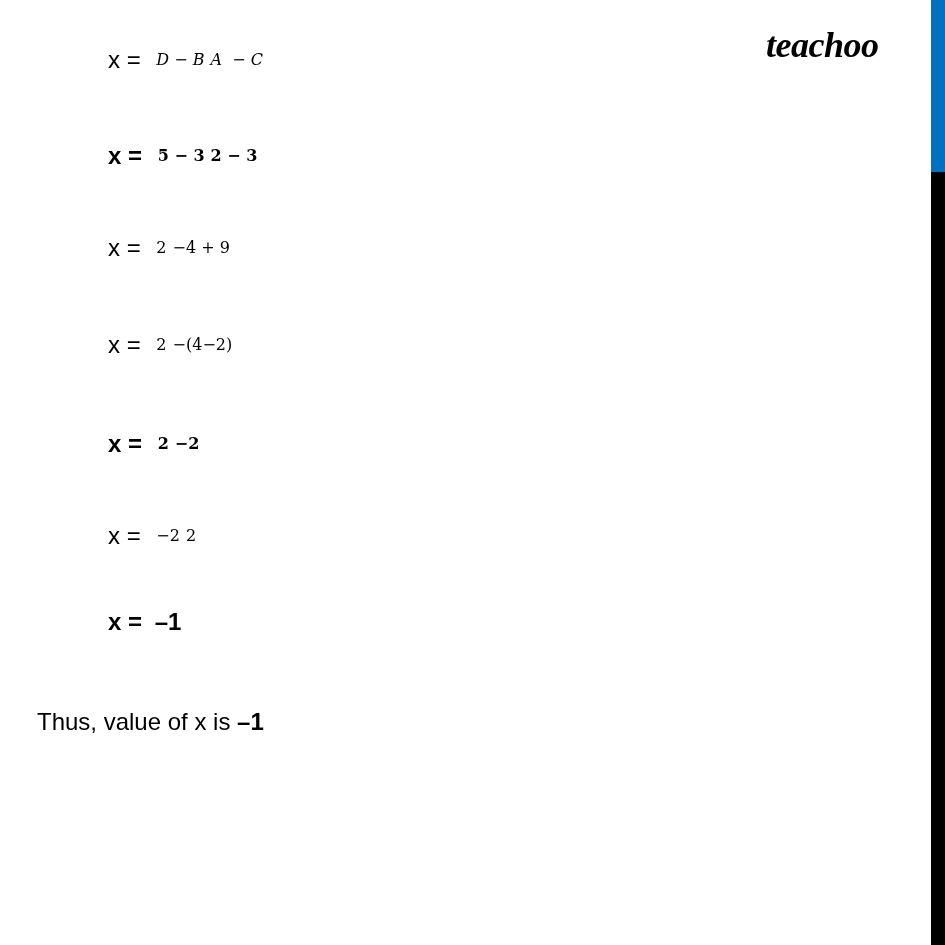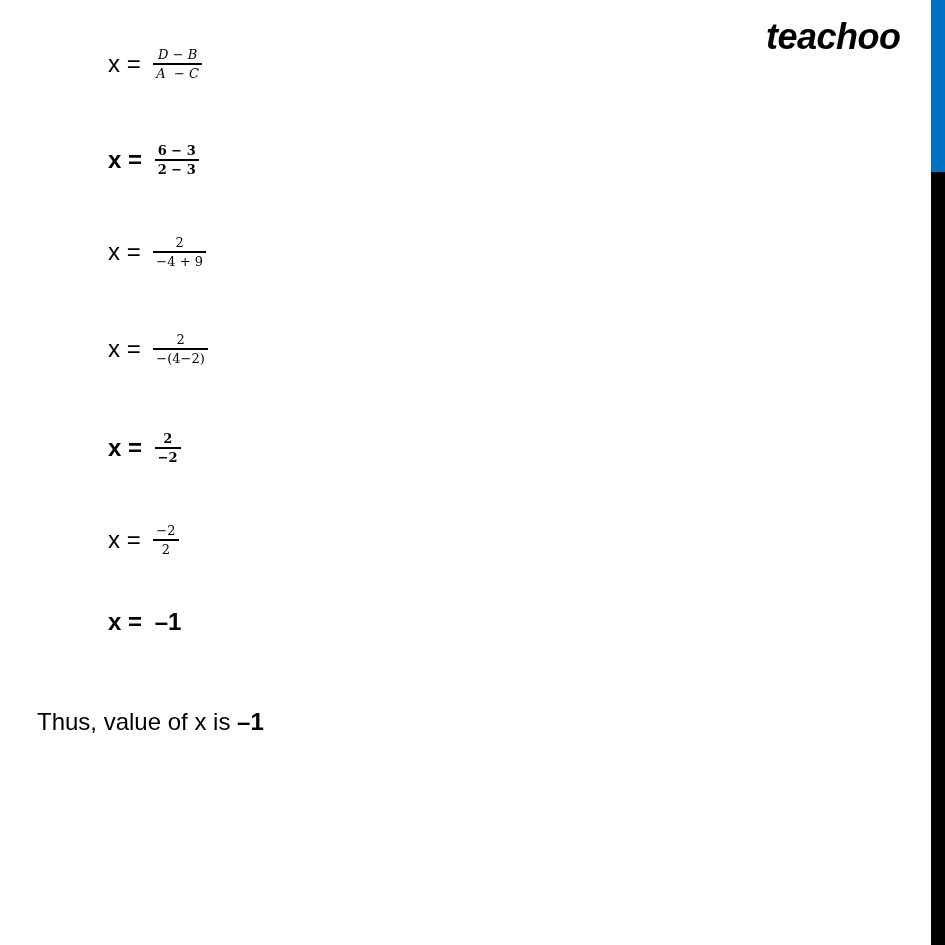--- a/index.html
+++ b/index.html
@@ -4,34 +4,34 @@
 <style>
   html, body { margin: 0; padding: 0; }
   body {
     width: 945px; height: 945px; position: relative; overflow: hidden;
     background: #ffffff; color: #000000;
     font-family: "Liberation Sans", sans-serif;
   }
   .side-bar-blue { position: absolute; left: 931px; top: 0; width: 14px; height: 172px; background: #0070c0; }
   .side-bar-black { position: absolute; left: 931px; top: 172px; width: 14px; height: 773px; background: #000000; }
   .logo {
-    position: absolute; left: 766px; top: 16px;
-    font-family: Liberation Sans, sans-serif; font-style: italic; font-weight: bold;
+    position: absolute; left: 766px; top: 24px;
+    font-family: Liberation Serif, serif; font-style: italic; font-weight: bold;
     font-size: 36px; letter-spacing: -0.5px; color: #000;
   }
   .eq {
     position: absolute; left: 108px;
     display: flex; align-items: center;
     font-size: 24px;
   }
   .eq .lhs { white-space: pre; margin-right: 6px; }
   .eq.bold .lhs { font-weight: bold; }
   .frac {
-    display: inline-flex; flex-direction: column; align-items: center;
-    font-family: "DejaVu Serif", serif; font-size: 13px; line-height: 1;
+    display: inline-flex; align-items: flex-start;
+    font-family: "DejaVu Serif", serif; font-size: 16px; line-height: 1;
   }
   .frac .num, .frac .den { padding: 2px 3px; white-space: pre; }
   .frac .bar { align-self: stretch; height: 1.5px; background: #000; }
   .frac.italic .num, .frac.italic .den { font-style: italic; }
   .frac.bold .num, .frac.bold .den { font-weight: bold; }
   .plain-result { font-weight: bold; font-size: 24px; }
   .conclusion {
     position: absolute; left: 37px; top: 708px;
     font-size: 24px;
   }
@@ -50,21 +50,21 @@
   <span class="frac italic">
     <span class="num">D − B</span>
     <span class="bar"></span>
     <span class="den">A  − C</span>
   </span>
 </div>
 
 <div class="eq bold" style="top:142px;">
   <span class="lhs">x = </span>
   <span class="frac bold">
-    <span class="num">6 − 3</span>
+    <span class="num">5 − 3</span>
     <span class="bar"></span>
     <span class="den">2 − 3</span>
   </span>
 </div>
 
 <div class="eq" style="top:234px;">
   <span class="lhs">x = </span>
   <span class="frac">
     <span class="num">2</span>
     <span class="bar"></span>

